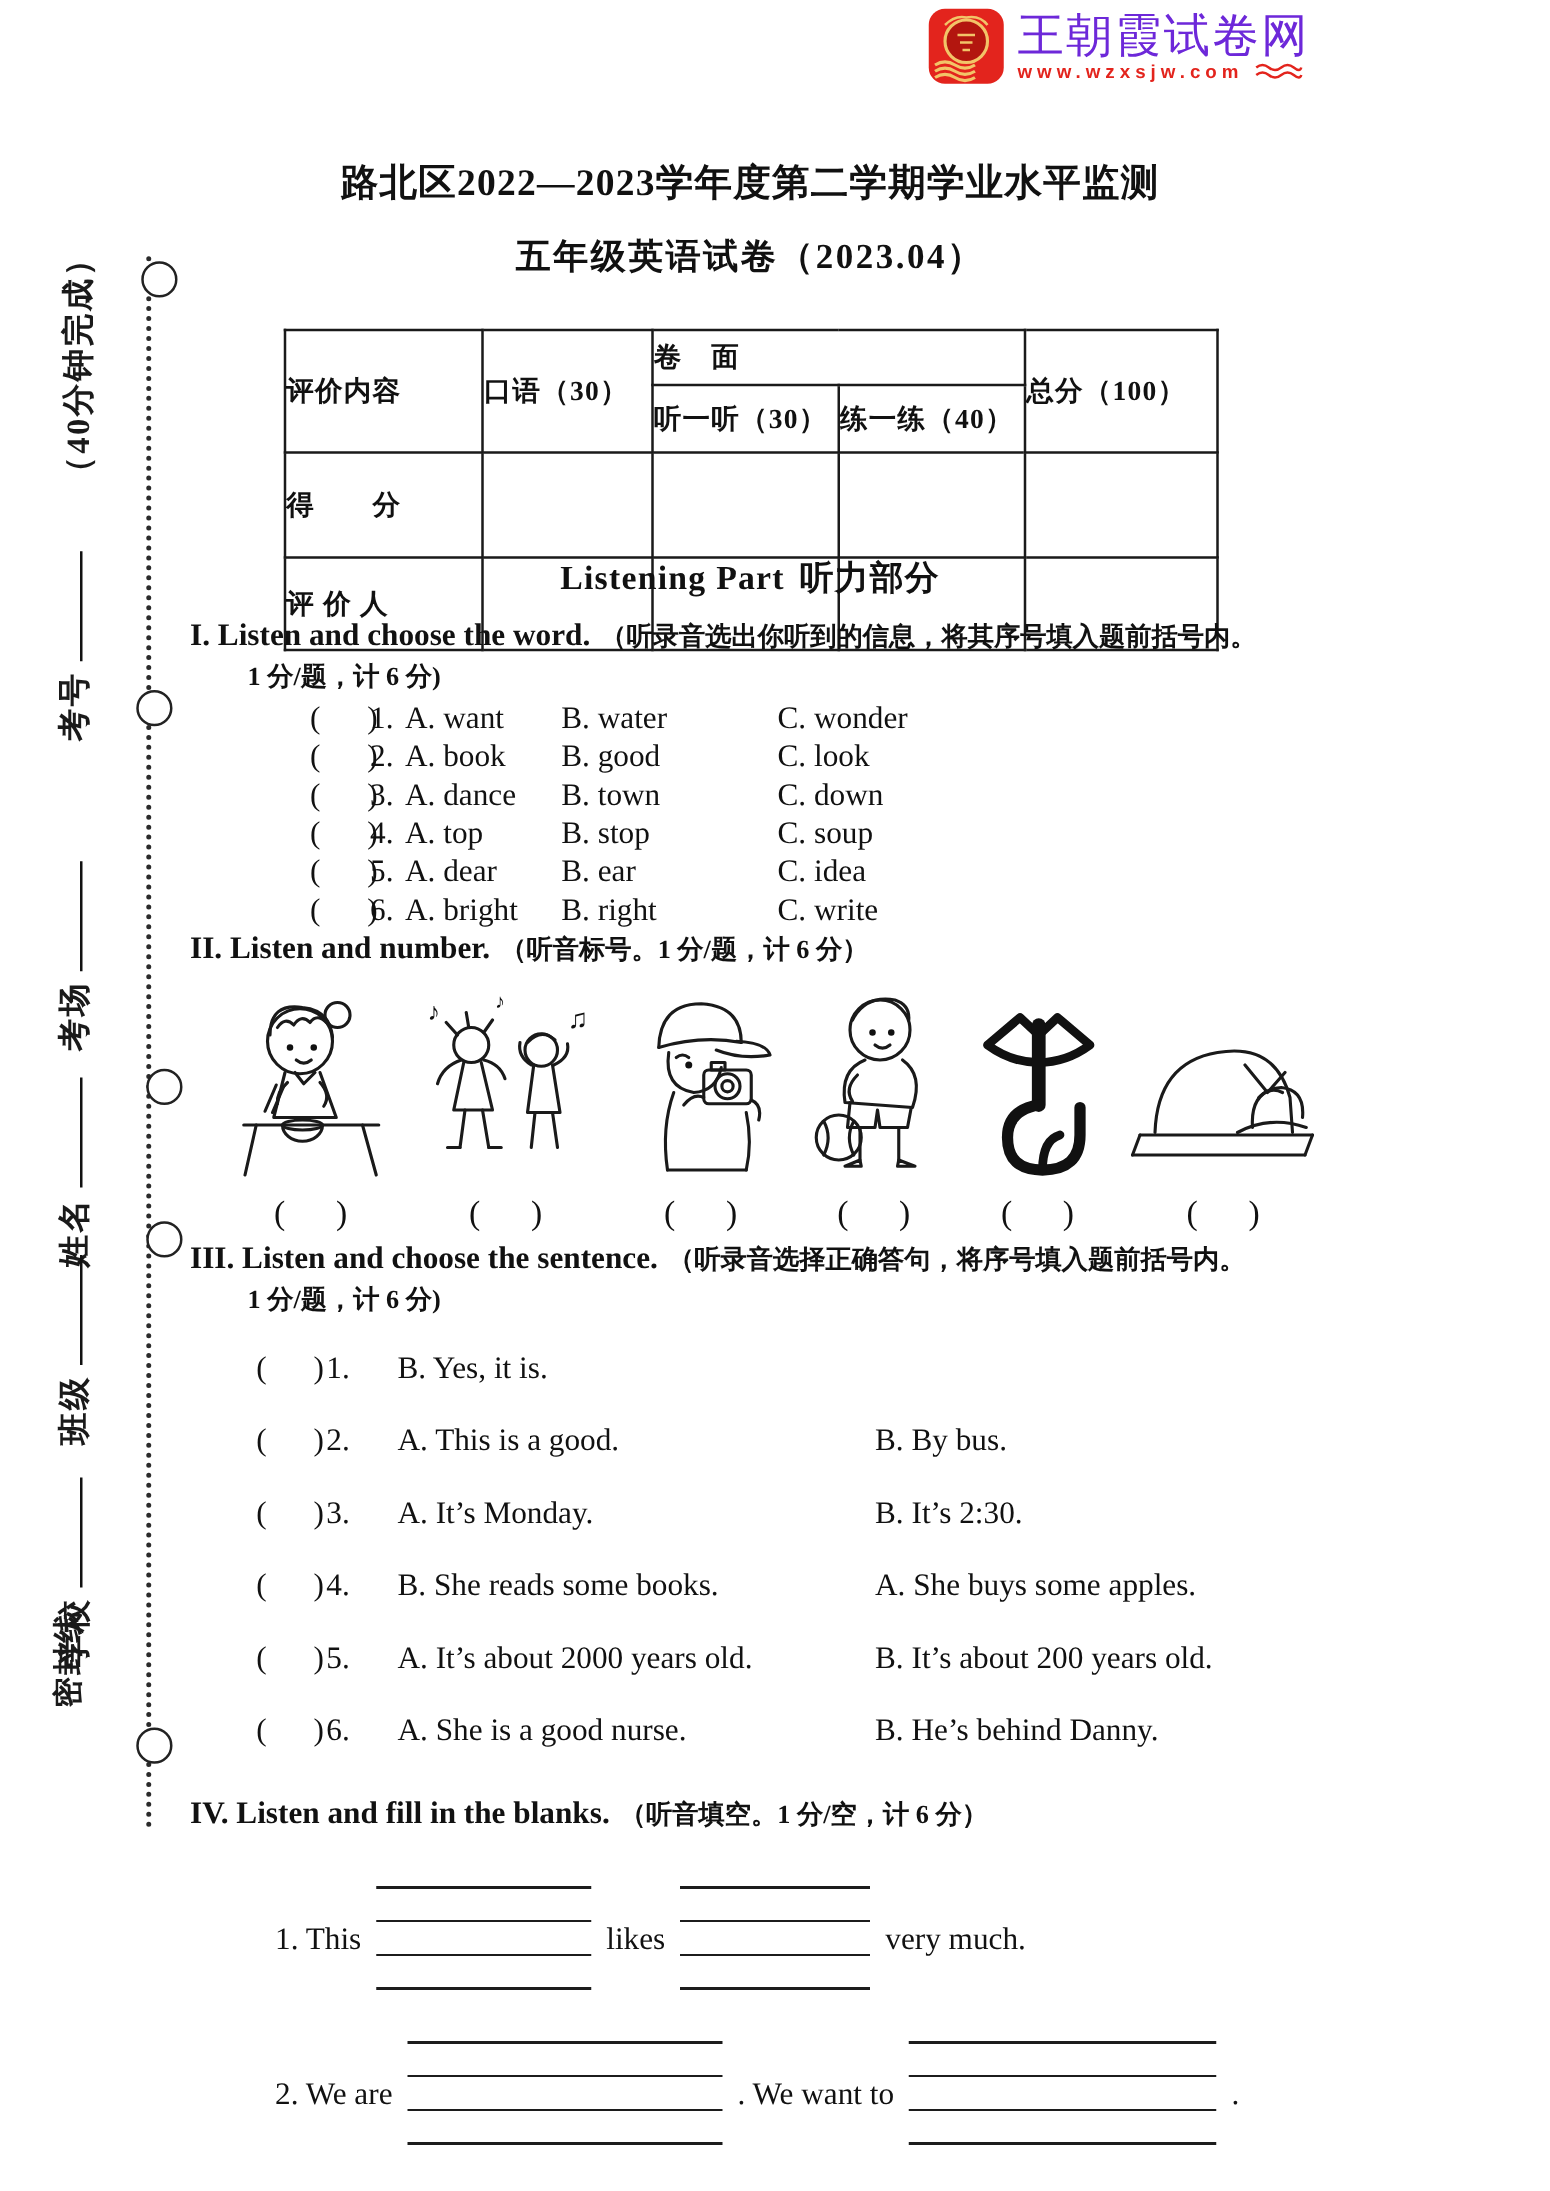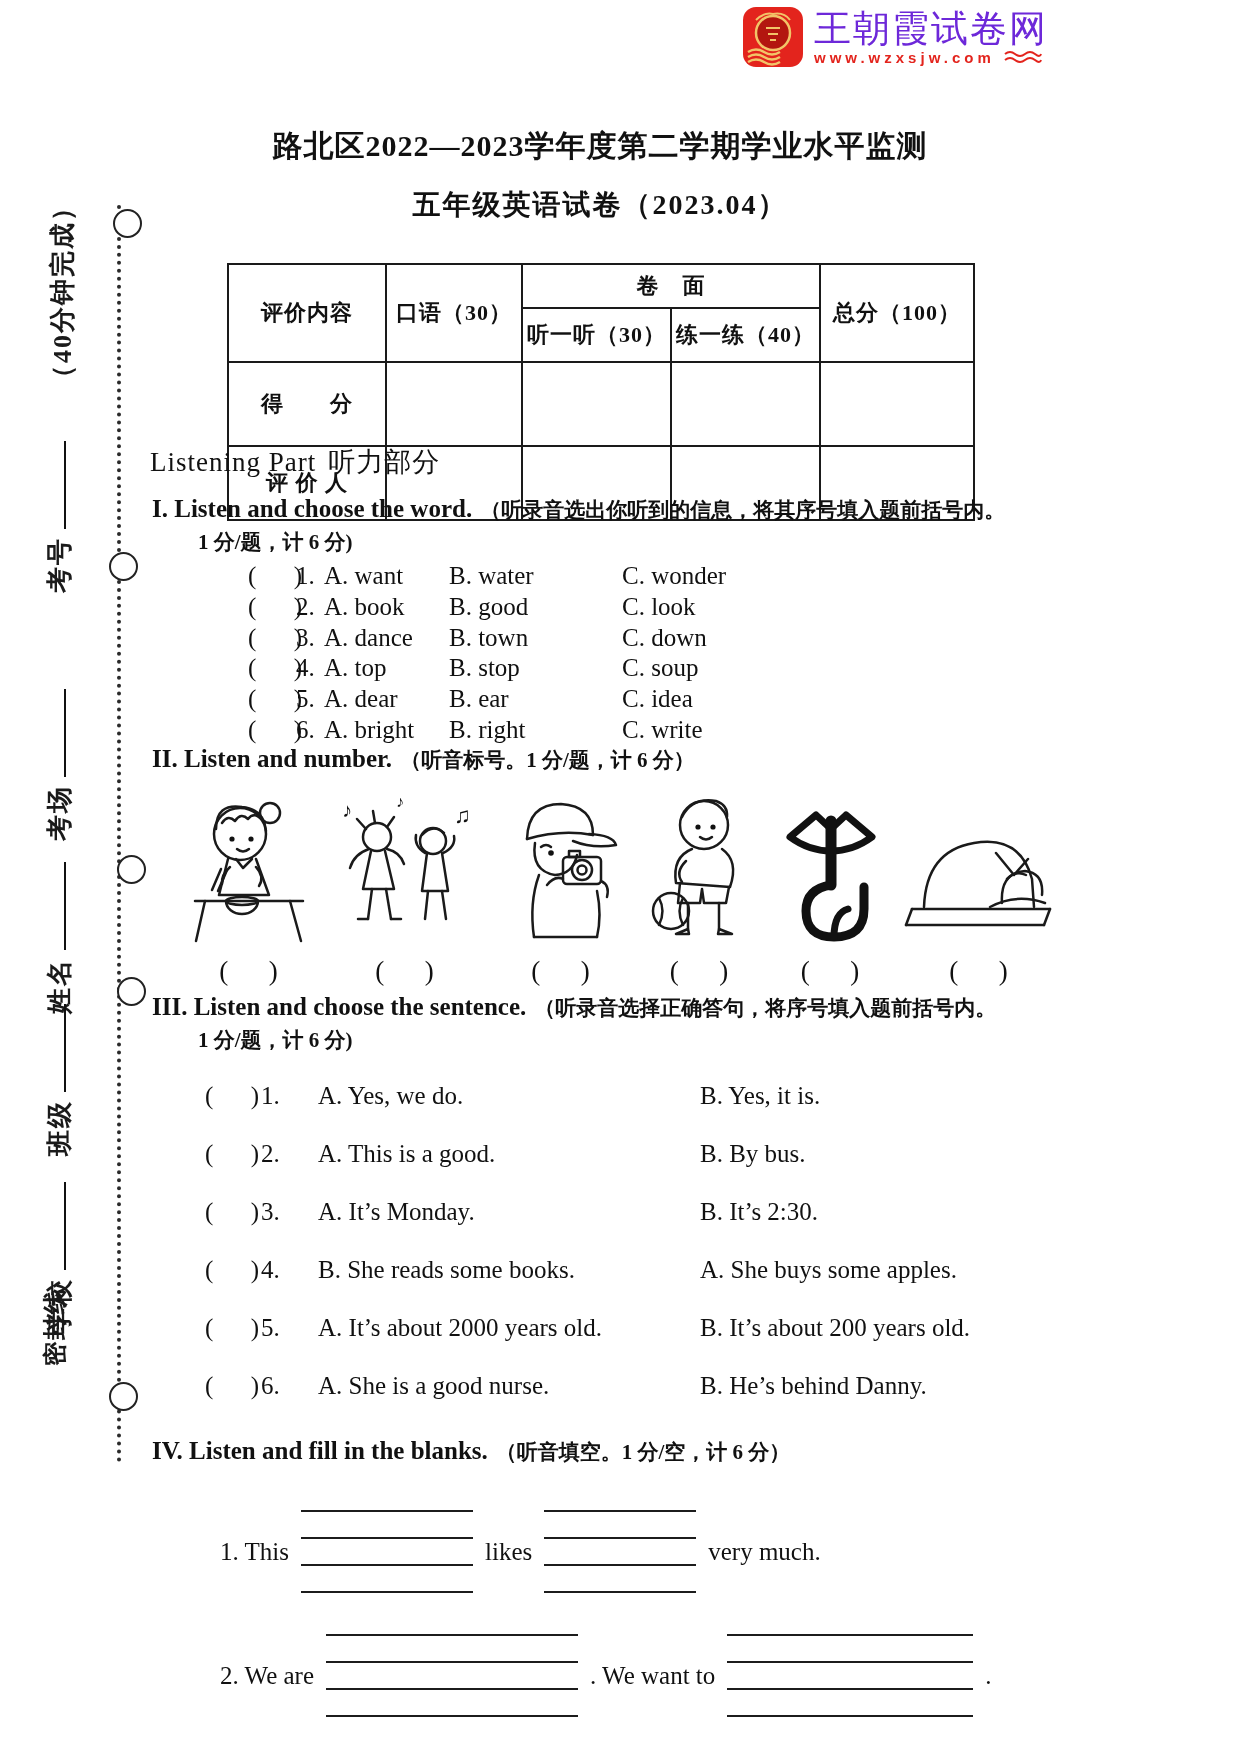--- a/index.html
+++ b/index.html
@@ -26,28 +26,28 @@
   .logo-url{font-family:"Liberation Sans","DejaVu Sans",sans-serif;font-weight:bold;font-size:15px;color:#e3241d;letter-spacing:4px;}
 
   
   .title{position:absolute;left:150px;top:126px;width:900px;text-align:center;
     font-size:30px;font-weight:bold;letter-spacing:1px;}
   .subtitle{position:absolute;left:150px;top:186px;width:900px;text-align:center;
     font-size:28px;font-weight:bold;letter-spacing:2px;}
 
   
   table.score{position:absolute;left:227px;top:263px;border-collapse:collapse;table-layout:fixed;width:748px;}
-  table.score td{border:2.5px solid #1a1a1a;text-align:center;vertical-align:middle;
+  table.score td{border:2.5px solid #1a1a1a;vertical-align:middle;
     font-size:22px;font-weight:600;letter-spacing:1px;padding:0;}
   .c1{width:156px;}.c2{width:134px;}.c3{width:145px;}.c4{width:161px;}.c5{width:152px;}
   .r-paper{height:44px;}.r-sub{height:54px;}.r-score{height:84px;}.r-eval{height:74px;}
 
   
-  .part-title{position:absolute;left:150px;top:444px;width:900px;
-    font-size:27px;font-weight:normal;letter-spacing:1px;}
+  .part-title{position:absolute;left:150px;top:444px;width:900px;text-align:center;
+    font-size:27px;font-weight:bold;letter-spacing:1px;}
   .part-title .zh{margin-left:12px;}
   .sec{position:absolute;left:152px;width:1060px;}
   .sec-head{font-size:25px;line-height:34px;white-space:nowrap;}
   .sec-head .en{font-weight:bold;}
   .sec-head .zh{font-size:21px;font-weight:600;margin-left:8px;}
   .sec-sub{font-size:21px;font-weight:600;line-height:30px;margin-left:46px;}
 
   .s1-items{margin-left:96px;margin-top:4px;}
   .s1-row{display:grid;grid-template-columns:48px 28px 125px 173px auto;font-size:25px;line-height:30.8px;}
 
@@ -354,21 +354,20 @@
 
 <div class="sec" style="top:990px;">
   <div class="sec-head">
     <span class="en">III. Listen and choose the sentence.</span><span class="zh">（听录音选择正确答句，将序号填入题前括号内。</span>
   </div>
   <div class="sec-sub">1 分/题，计 6 分)</div>
   <div class="s3-items">
     <div class="s3-row">
       <span>(&nbsp;&nbsp;&nbsp;&nbsp;&nbsp;&nbsp;)</span>
         <span>1.</span>
-        <span>A. Yes, we do.</span>
         <span>B. Yes, it is.</span>
     </div>
     <div class="s3-row">
       <span>(&nbsp;&nbsp;&nbsp;&nbsp;&nbsp;&nbsp;)</span>
         <span>2.</span>
         <span>A. This is a good.</span>
         <span>B. By bus.</span>
     </div>
     <div class="s3-row">
       <span>(&nbsp;&nbsp;&nbsp;&nbsp;&nbsp;&nbsp;)</span>

